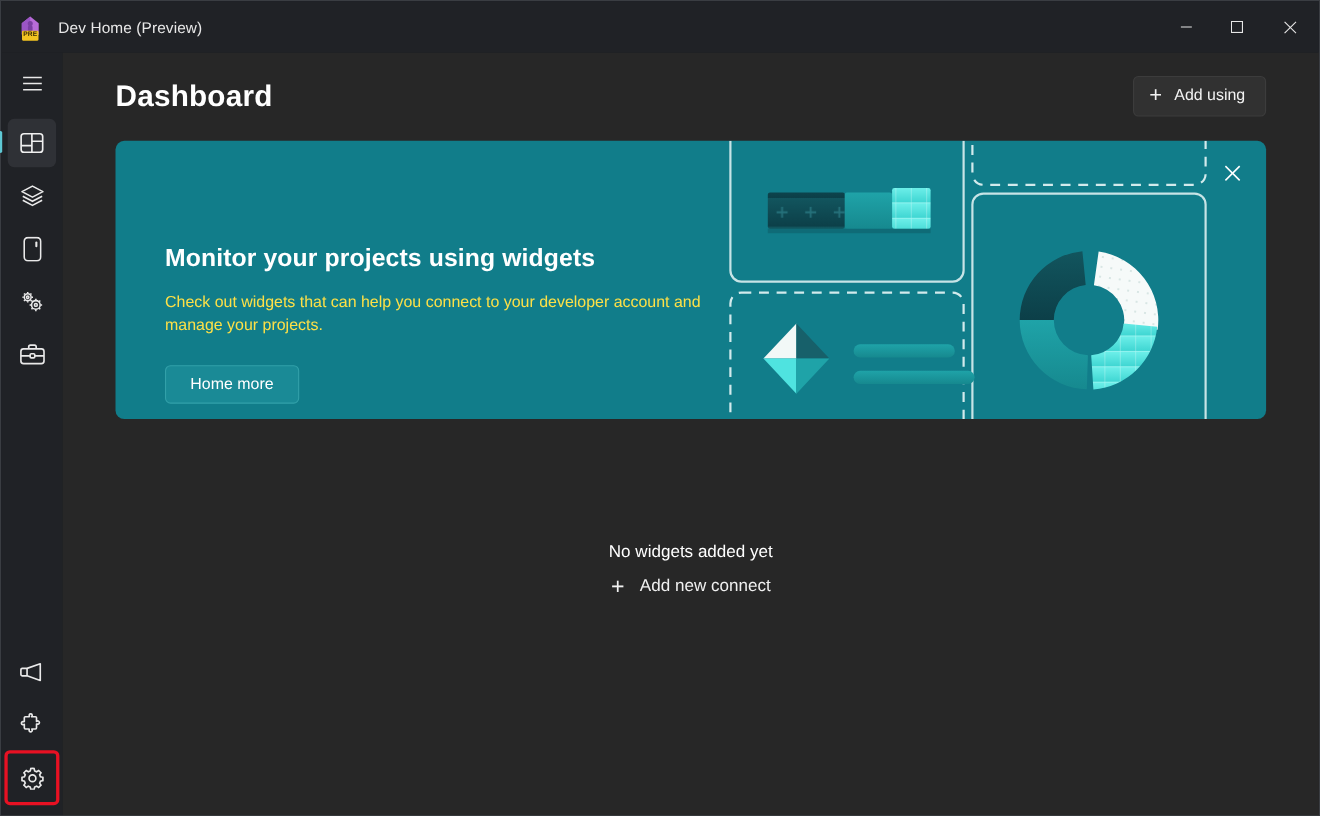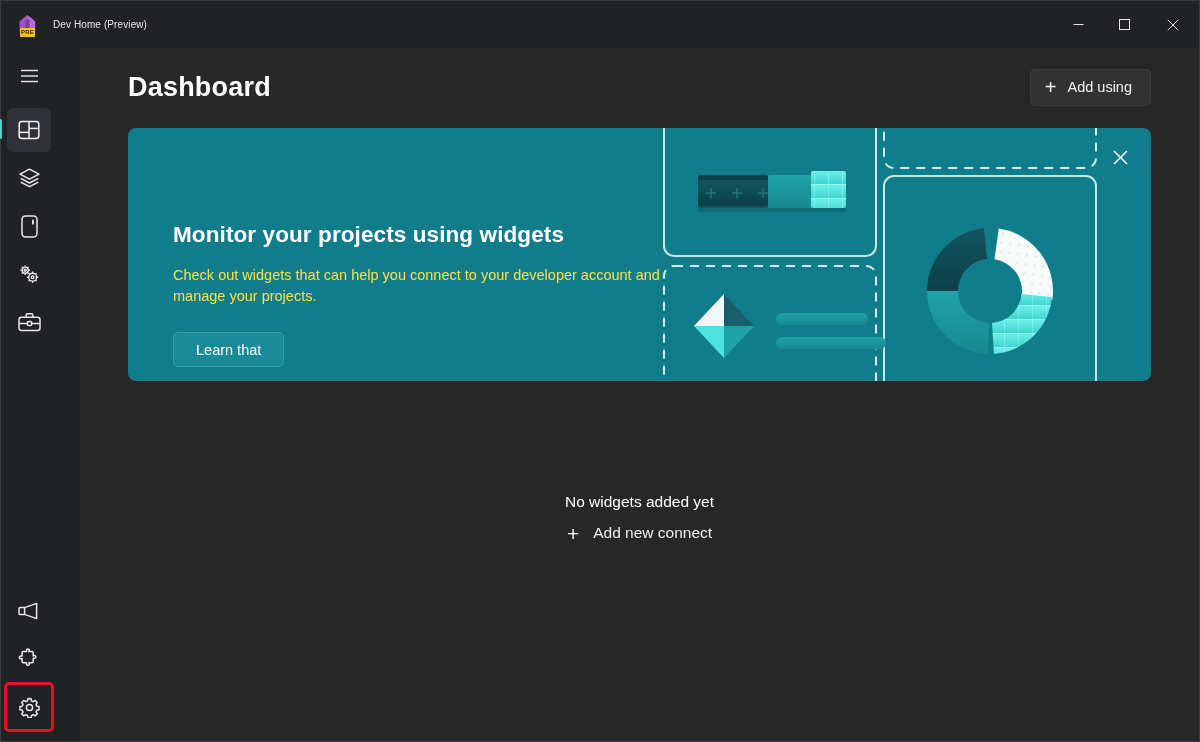--- a/index.html
+++ b/index.html
@@ -33,33 +33,33 @@
     width: 21px; height: 21px;
   }
   .badge {
     position: absolute; left: 5px; bottom: 1px;
     width: 15px; height: 9px;
     background: #f2c321; border-radius: 1px;
     font-size: 6px; line-height: 9px; text-align: center;
     color: #3a2d05; font-weight: bold; letter-spacing: .2px;
   }
   .title-text {
-    font-size: 10px; color: #e8e8e8; letter-spacing: .1px;
+    font-size: 14px; color: #e8e8e8; letter-spacing: .1px;
   }
   .win-controls { margin-left: auto; display: flex; height: 47px; }
   .win-btn {
     width: 46px; height: 47px;
     display: flex; align-items: center; justify-content: center;
     color: #e6e6e6;
   }
   .win-btn:last-child { width: 52px; }
   .win-btn svg { display: block; }
 
   
-  .body { flex: 1; display: flex; min-height: 0; gap: 23px; }
+  .body { flex: 1; display: flex; min-height: 0; }
 
   
   .sidebar {
     width: 56px; flex: 0 0 56px;
     background: #202226;
     display: flex; flex-direction: column;
     align-items: center;
     padding-top: 6px; padding-bottom: 8px;
   }
   .nav-item {
@@ -358,21 +358,21 @@
             <path d="M0 -63 A63 63 0 0 1 63 0 L32 0 A32 32 0 0 0 0 -32 Z" fill="url(#pDots)" transform="rotate(8)"></path>
             <path d="M-63 0 A63 63 0 0 1 -6 -62.7 L-3 -31.9 A32 32 0 0 0 -32 0 Z" fill="url(#gDark)"></path>
             <path d="M-63 0 A63 63 0 0 0 -2 62.9 L-1 32 A32 32 0 0 1 -32 0 Z" fill="url(#gMid)"></path>
             <path d="M4 63 A63 63 0 0 0 62 6 L31.5 3 A32 32 0 0 1 2 32 Z" fill="url(#pGrid)"></path>
           </g>
         </svg>
 
         <div class="banner-text">
           <div class="banner-title">Monitor your projects using widgets</div>
           <div class="banner-desc">Check out widgets that can help you connect to your developer account and manage your projects.</div>
-          <div class="learn-btn">Learn that</div>
+          <div class="learn-btn">Home more</div>
         </div>
 
         <div class="banner-close">
           <svg width="15" height="15" viewBox="0 0 15 15">
             <line x1="1" y1="1" x2="14" y2="14" stroke="#ffffff" stroke-width="1.4"></line>
             <line x1="14" y1="1" x2="1" y2="14" stroke="#ffffff" stroke-width="1.4"></line>
           </svg>
         </div>
       </div>
 

